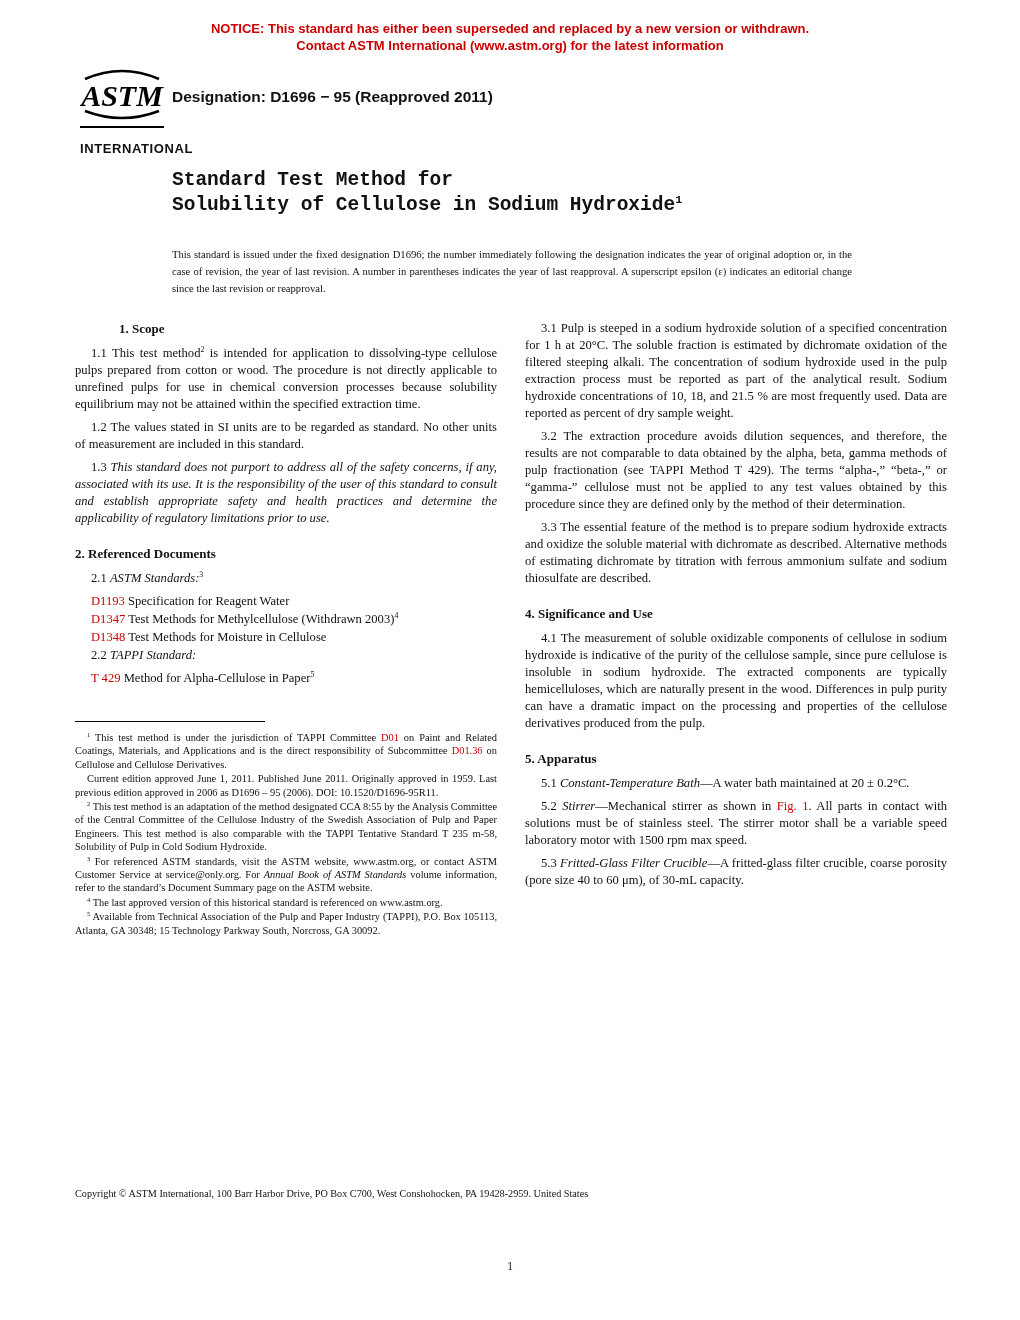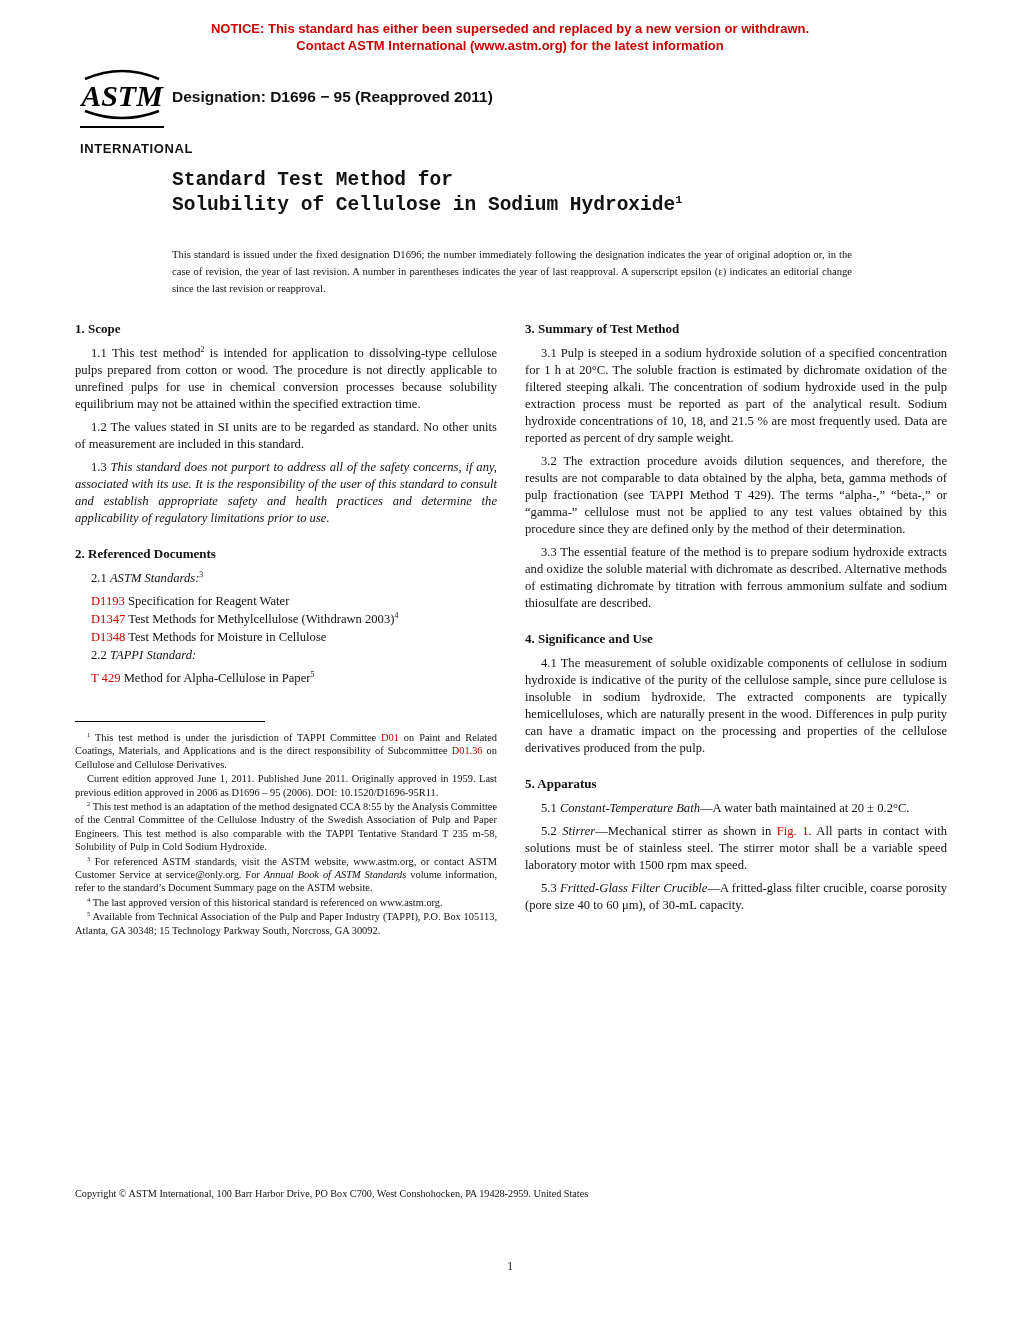--- a/index.html
+++ b/index.html
@@ -42,21 +42,21 @@
     font-size: 10.6px; line-height: 17px; text-align: justify;
   }
 
   .cols { position: absolute; left: 75px; top: 320px; width: 872px; display: flex; gap: 28px; }
   .col { flex: 1; font-size: 12.6px; line-height: 17px; text-align: justify; }
 
   .sec {
     font-size: 13px; font-weight: bold; text-align: left;
     margin: 18px 0 8px 0;
   }
-  .col > .sec:first-child { margin-top: 0; }
+  .col > .sec:first-child { margin-top: 0; margin-left: 44px; }
 
   p.body { text-indent: 16px; margin: 0 0 6px 0; }
   p.ref { padding-left: 30px; text-indent: -14px; margin: 0 0 1px 0; text-align: left; }
   sup { font-size: 62%; vertical-align: super; line-height: 0; }
 
   .red { color: var(--accent, #cc0000); }
   .link { cursor: pointer; }
 
   .fnrule { width: 190px; border-top: 1px solid #000; margin: 34px 0 9px 0; }
   p.fn { font-size: 10.4px; line-height: 13.4px; text-indent: 12px; margin: 0 0 1px 0; text-align: justify; }
@@ -111,21 +111,20 @@
 
       <p class="fn"><sup>1</sup><span> This test method is under the jurisdiction of TAPPI Committee </span><span class="red link">D01</span><span> on Paint and Related Coatings, Materials, and Applications and is the direct responsibility of Subcommittee </span><span class="red link">D01.36</span><span> on Cellulose and Cellulose Derivatives.</span></p>
       <p class="fn">Current edition approved June 1, 2011. Published June 2011. Originally approved in 1959. Last previous edition approved in 2006 as D1696 – 95 (2006). DOI: 10.1520/D1696-95R11.</p>
       <p class="fn"><sup>2</sup><span> This test method is an adaptation of the method designated CCA 8:55 by the Analysis Committee of the Central Committee of the Cellulose Industry of the Swedish Association of Pulp and Paper Engineers. This test method is also comparable with the TAPPI Tentative Standard T 235 m-58, Solubility of Pulp in Cold Sodium Hydroxide.</span></p>
       <p class="fn"><sup>3</sup><span> For referenced ASTM standards, visit the ASTM website, www.astm.org, or contact ASTM Customer Service at service@only.org. For </span><i>Annual Book of ASTM Standards</i><span> volume information, refer to the standard’s Document Summary page on the ASTM website.</span></p>
       <p class="fn"><sup>4</sup><span> The last approved version of this historical standard is referenced on www.astm.org.</span></p>
       <p class="fn"><sup>5</sup><span> Available from Technical Association of the Pulp and Paper Industry (TAPPI), P.O. Box 105113, Atlanta, GA 30348; 15 Technology Parkway South, Norcross, GA 30092.</span></p>
     </div>
 
     <div class="col">
-      <h3 class="sec">3. Summary of Test Method</h3>
       <p class="body">3.1 Pulp is steeped in a sodium hydroxide solution of a specified concentration for 1 h at 20°C. The soluble fraction is estimated by dichromate oxidation of the filtered steeping alkali. The concentration of sodium hydroxide used in the pulp extraction process must be reported as part of the analytical result. Sodium hydroxide concentrations of 10, 18, and 21.5 % are most frequently used. Data are reported as percent of dry sample weight.</p>
       <p class="body">3.2 The extraction procedure avoids dilution sequences, and therefore, the results are not comparable to data obtained by the alpha, beta, gamma methods of pulp fractionation (see TAPPI Method T 429). The terms “alpha-,” “beta-,” or “gamma-” cellulose must not be applied to any test values obtained by this procedure since they are defined only by the method of their determination.</p>
       <p class="body">3.3 The essential feature of the method is to prepare sodium hydroxide extracts and oxidize the soluble material with dichromate as described. Alternative methods of estimating dichromate by titration with ferrous ammonium sulfate and sodium thiosulfate are described.</p>
 
       <h3 class="sec">4. Significance and Use</h3>
       <p class="body">4.1 The measurement of soluble oxidizable components of cellulose in sodium hydroxide is indicative of the purity of the cellulose sample, since pure cellulose is insoluble in sodium hydroxide. The extracted components are typically hemicelluloses, which are naturally present in the wood. Differences in pulp purity can have a dramatic impact on the processing and properties of the cellulose derivatives produced from the pulp.</p>
 
       <h3 class="sec">5. Apparatus</h3>
       <p class="body"><span>5.1 </span><i>Constant-Temperature Bath</i><span>—A water bath maintained at 20 ± 0.2°C.</span></p>
       <p class="body"><span>5.2 </span><i>Stirrer</i><span>—Mechanical stirrer as shown in </span><span class="red link">Fig. 1</span><span>. All parts in contact with solutions must be of stainless steel. The stirrer motor shall be a variable speed laboratory motor with 1500 rpm max speed.</span></p>

